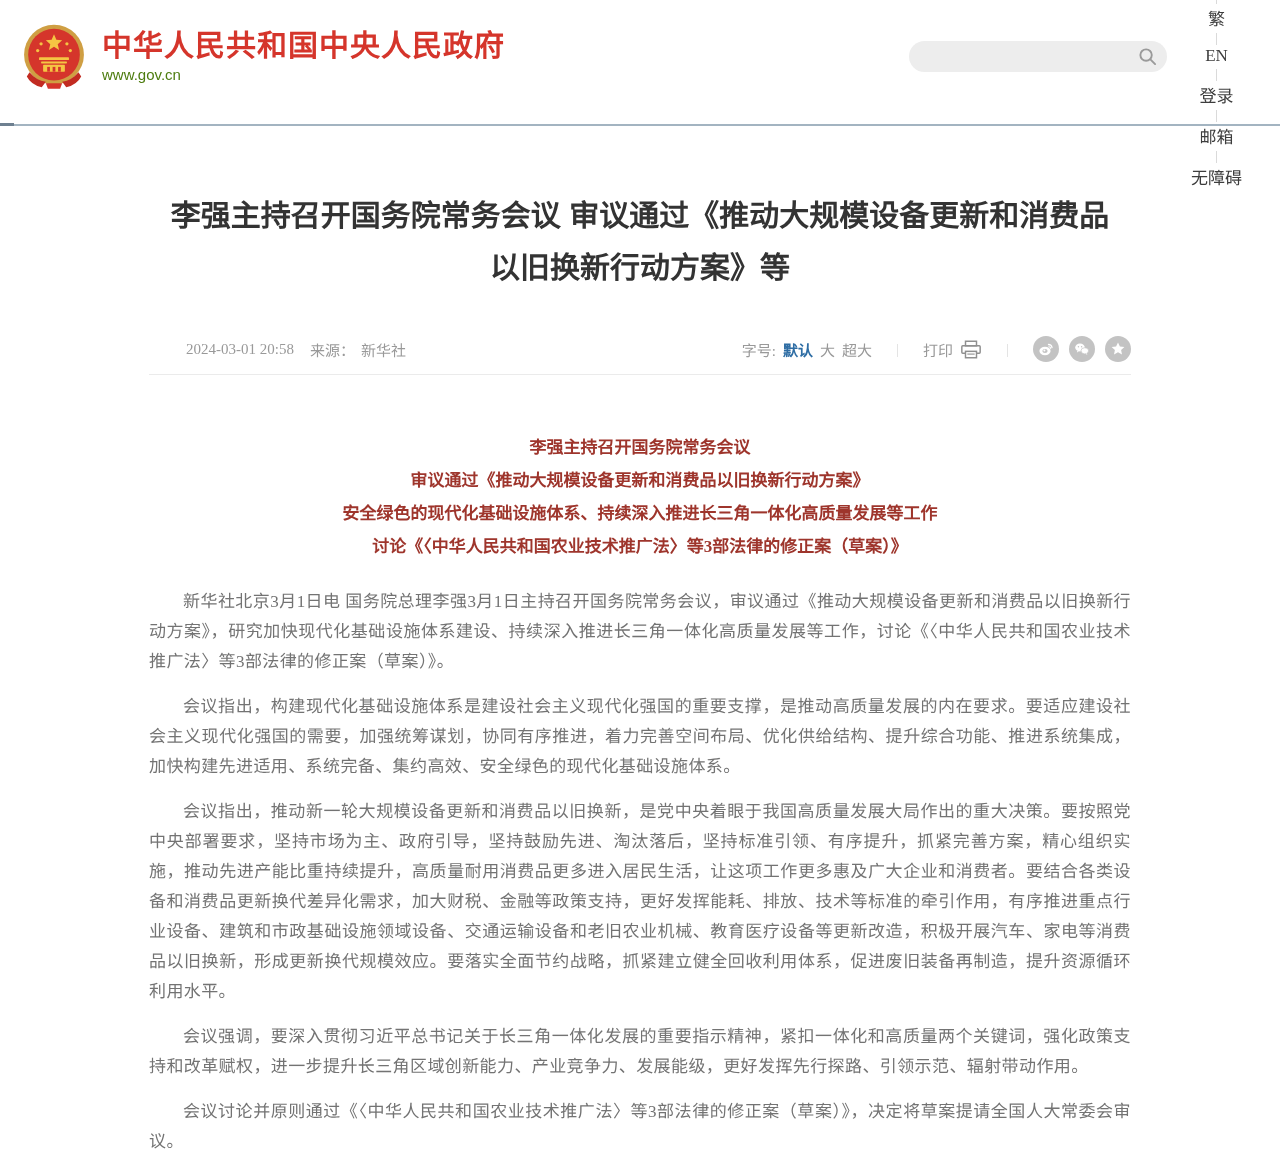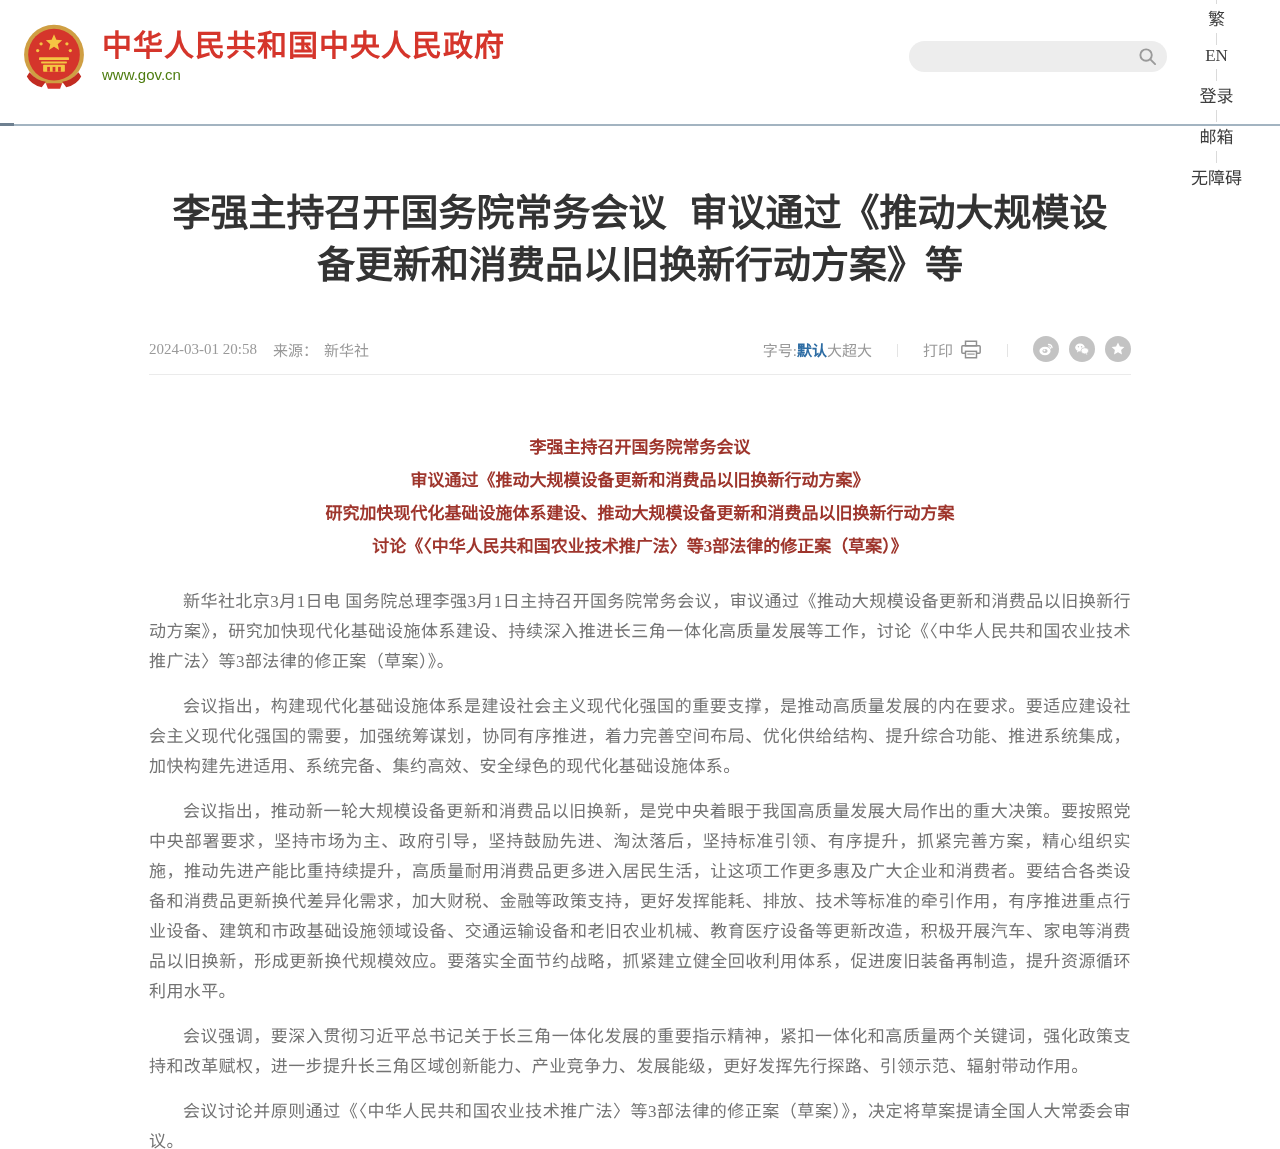--- a/index.html
+++ b/index.html
@@ -72,44 +72,44 @@
   .top-nav a { text-decoration: none; color: #3d3d3d; padding: 0 10px; cursor: pointer; }
   .nav-sep { color: #c9c9c9; font-size: 13px; }
 
   
   .article-wrap {
     width: 982px;
     margin: 0 auto;
     padding-top: 64px;
   }
   .article-title {
-    font-family: Liberation Mono, monospace;
-    font-size: 38px;
+    font-family: Liberation Sans, sans-serif;
+    font-size: 30px;
     font-weight: 700;
     color: #333333;
     text-align: center;
     line-height: 52px;
     max-width: 960px;
     margin: 0 auto;
   }
 
   .meta-row {
     margin-top: 42px;
     display: flex;
     align-items: center;
     justify-content: space-between;
     font-size: 15px;
     color: #999999;
     padding-bottom: 12px;
     border-bottom: 1px solid #ebebeb;
   }
-  .meta-left { display: flex; align-items: center; gap: 6px; }
+  .meta-left { display: flex; align-items: center; gap: 6px; margin-left: 37px; }
   .meta-left .meta-date { margin-right: 10px; }
   .meta-right { display: flex; align-items: center; gap: 10px; }
-  .fontsize-group { display: flex; align-items: center; }
+  .fontsize-group { display: flex; align-items: center; gap: 7px; }
   .fontsize-option { cursor: pointer; color: #999; }
   .fontsize-option.selected { color: #2e6da4; font-weight: 700; }
   .meta-sep { color: #dcdcdc; padding: 0 14px; }
   .print-btn { display: flex; align-items: center; gap: 7px; cursor: pointer; color: #999; text-align: center; }
   .print-icon { width: 22px; height: 19px; }
   .share-group { display: flex; align-items: center; gap: 10px; }
   .share-circle {
     width: 26px; height: 26px; border-radius: 50%;
     background: #c3c3c3;
     display: flex; align-items: center; justify-content: center;
@@ -252,21 +252,21 @@
             <path d="M8 1.5 l1.9 4.1 4.5 .5 -3.3 3 .9 4.4 -4-2.2 -4 2.2 .9-4.4 -3.3-3 4.5-.5 z" fill="#ffffff"></path>
           </svg>
         </span>
       </div>
     </div>
   </div>
 
   <div class="headline-block">
     <div>李强主持召开国务院常务会议</div>
     <div>审议通过《推动大规模设备更新和消费品以旧换新行动方案》</div>
-    <div>研究加快现代化基础设施体系建设、推动大规模设备更新和消费品以旧换新行动方案</div>
+    <div>安全绿色的现代化基础设施体系、持续深入推进长三角一体化高质量发展等工作</div>
     <div>讨论《〈中华人民共和国农业技术推广法〉等3部法律的修正案（草案）》</div>
   </div>
 
   <div class="article-body">
     <p>新华社北京3月1日电  国务院总理李强3月1日主持召开国务院常务会议，审议通过《推动大规模设备更新和消费品以旧换新行动方案》，研究加快现代化基础设施体系建设、持续深入推进长三角一体化高质量发展等工作，讨论《〈中华人民共和国农业技术推广法〉等3部法律的修正案（草案）》。</p>
     <p>会议指出，构建现代化基础设施体系是建设社会主义现代化强国的重要支撑，是推动高质量发展的内在要求。要适应建设社会主义现代化强国的需要，加强统筹谋划，协同有序推进，着力完善空间布局、优化供给结构、提升综合功能、推进系统集成，加快构建先进适用、系统完备、集约高效、安全绿色的现代化基础设施体系。</p>
     <p>会议指出，推动新一轮大规模设备更新和消费品以旧换新，是党中央着眼于我国高质量发展大局作出的重大决策。要按照党中央部署要求，坚持市场为主、政府引导，坚持鼓励先进、淘汰落后，坚持标准引领、有序提升，抓紧完善方案，精心组织实施，推动先进产能比重持续提升，高质量耐用消费品更多进入居民生活，让这项工作更多惠及广大企业和消费者。要结合各类设备和消费品更新换代差异化需求，加大财税、金融等政策支持，更好发挥能耗、排放、技术等标准的牵引作用，有序推进重点行业设备、建筑和市政基础设施领域设备、交通运输设备和老旧农业机械、教育医疗设备等更新改造，积极开展汽车、家电等消费品以旧换新，形成更新换代规模效应。要落实全面节约战略，抓紧建立健全回收利用体系，促进废旧装备再制造，提升资源循环利用水平。</p>
     <p>会议强调，要深入贯彻习近平总书记关于长三角一体化发展的重要指示精神，紧扣一体化和高质量两个关键词，强化政策支持和改革赋权，进一步提升长三角区域创新能力、产业竞争力、发展能级，更好发挥先行探路、引领示范、辐射带动作用。</p>
     <p>会议讨论并原则通过《〈中华人民共和国农业技术推广法〉等3部法律的修正案（草案）》，决定将草案提请全国人大常委会审议。</p>
 

